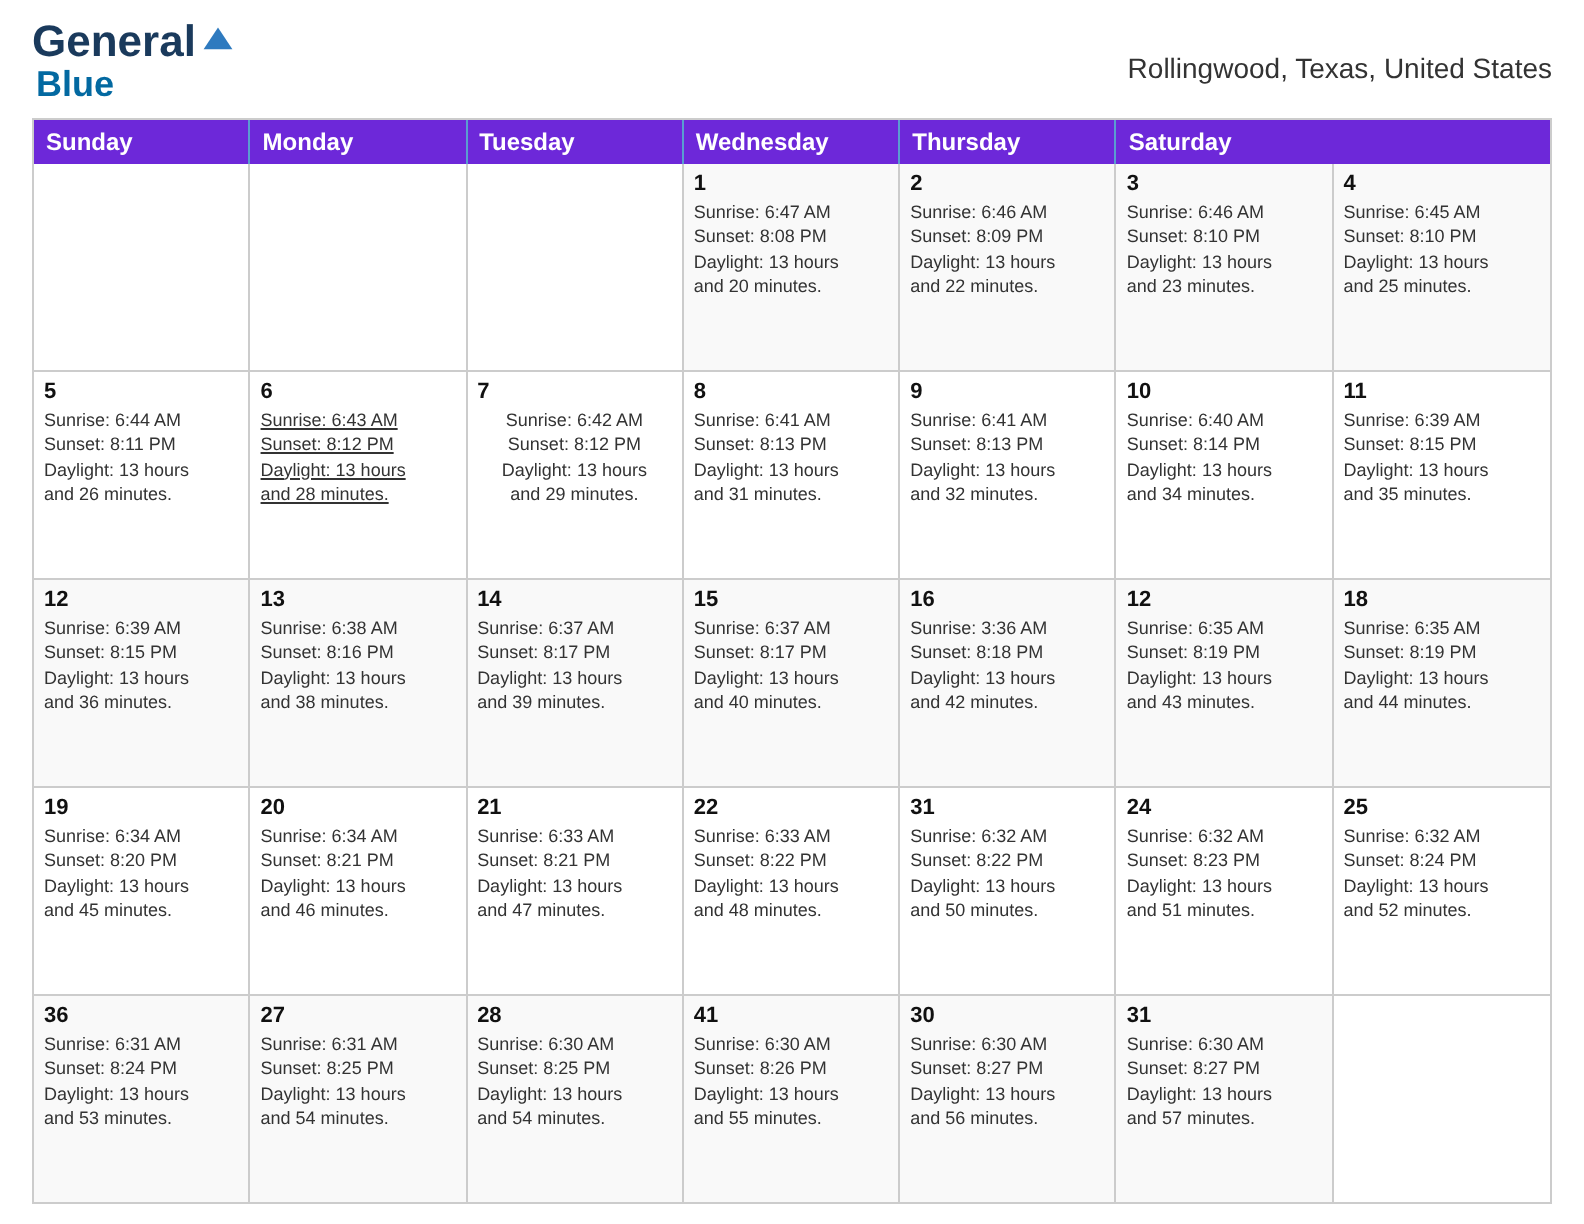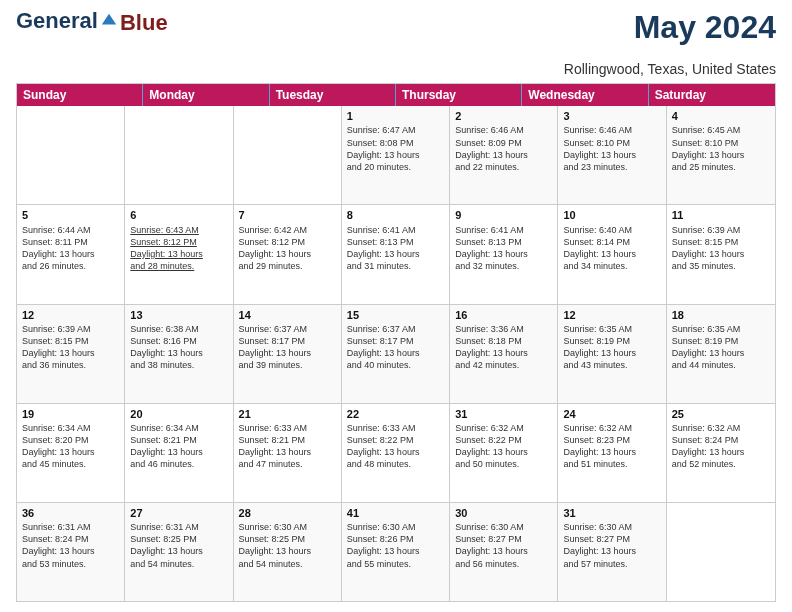--- a/index.html
+++ b/index.html
@@ -18,20 +18,21 @@
       flex-direction: column;
     }
     .header {
       display: flex;
       justify-content: space-between;
       align-items: flex-start;
       margin-bottom: 6px;
     }
     .logo {
       display: flex;
+      flex-direction: column;
       align-items: flex-start;
     }
     .logo-text {
       display: flex;
       align-items: center;
       font-size: 20px;
       font-weight: bold;
       color: #1a3a5c;
       line-height: 1;
     }
@@ -55,22 +56,22 @@
       margin-top: 16px;
     }
     .calendar {
       flex: 1;
       display: flex;
       flex-direction: column;
       border: 1px solid #ccc;
     }
     .cal-header {
       display: grid;
-      grid-template-columns: repeat(6, 1fr);
-      background: #be185d;
+      grid-template-columns: repeat(7, 1fr);
+      background: #6d28d9;
     }
     .cal-header-cell {
       color: #fff;
       font-size: 12px;
       font-weight: bold;
       padding: 4px 6px;
       text-align: left;
       border-right: 1px solid #5a9dd0;
     }
     .cal-header-cell:last-child { border-right: none; }
@@ -120,37 +121,36 @@
 <div class="page">
   <div class="header">
     <div class="logo">
       <div class="logo-text">
         <span style="color:#1a3a5c;font-weight:bold;font-size:22px;">General</span>
         <svg class="logo-icon" viewBox="0 0 20 20">
           <polygon points="10,2 18,14 2,14" fill="#2e7abf"></polygon>
         </svg>
       </div>
       <div style="display:flex;align-items:center;">
-        <span style="color:#7f1d1d;font-weight:bold;font-size:22px;margin-left:2px;">Blue</span>
+        <span style="color:#0369a1;font-weight:bold;font-size:18px;margin-left:2px;">Blue</span>
       </div>
     </div>
     <div class="title-area">
-      <div class="main-title">May 2024</div>
       <div class="subtitle">Rollingwood, Texas, United States</div>
     </div>
   </div>
 
   <div class="calendar">
     <div class="cal-header">
 
     <div class="cal-header-cell">Sunday</div>
         <div class="cal-header-cell">Monday</div>
         <div class="cal-header-cell">Tuesday</div>
+        <div class="cal-header-cell">Wednesday</div>
         <div class="cal-header-cell">Thursday</div>
-        <div class="cal-header-cell">Wednesday</div>
         <div class="cal-header-cell">Saturday</div>
       </div>
     <div class="cal-body">
 
     <div class="cal-row">
           <div class="cal-cell empty"></div>
           <div class="cal-cell empty"></div>
           <div class="cal-cell empty"></div>
           <div class="cal-cell">
             <span class="cell-day">1</span>
@@ -191,21 +191,21 @@
           </div>
           <div class="cal-cell">
             <span class="cell-day">6</span>
             <div class="cell-info" style="white-space: pre-line; text-decoration: underline;">Sunrise: 6:43 AM
 Sunset: 8:12 PM
 Daylight: 13 hours
 and 28 minutes.</div>
           </div>
           <div class="cal-cell">
             <span class="cell-day">7</span>
-            <div class="cell-info" style="white-space: pre-line;">Sunrise: 6:42 AM
+            <div class="cell-info" style="white-space: pre-line; text-align: center;">Sunrise: 6:42 AM
 Sunset: 8:12 PM
 Daylight: 13 hours
 and 29 minutes.</div>
           </div>
           <div class="cal-cell">
             <span class="cell-day">8</span>
             <div class="cell-info" style="white-space: pre-line;">Sunrise: 6:41 AM
 Sunset: 8:13 PM
 Daylight: 13 hours
 and 31 minutes.</div>

